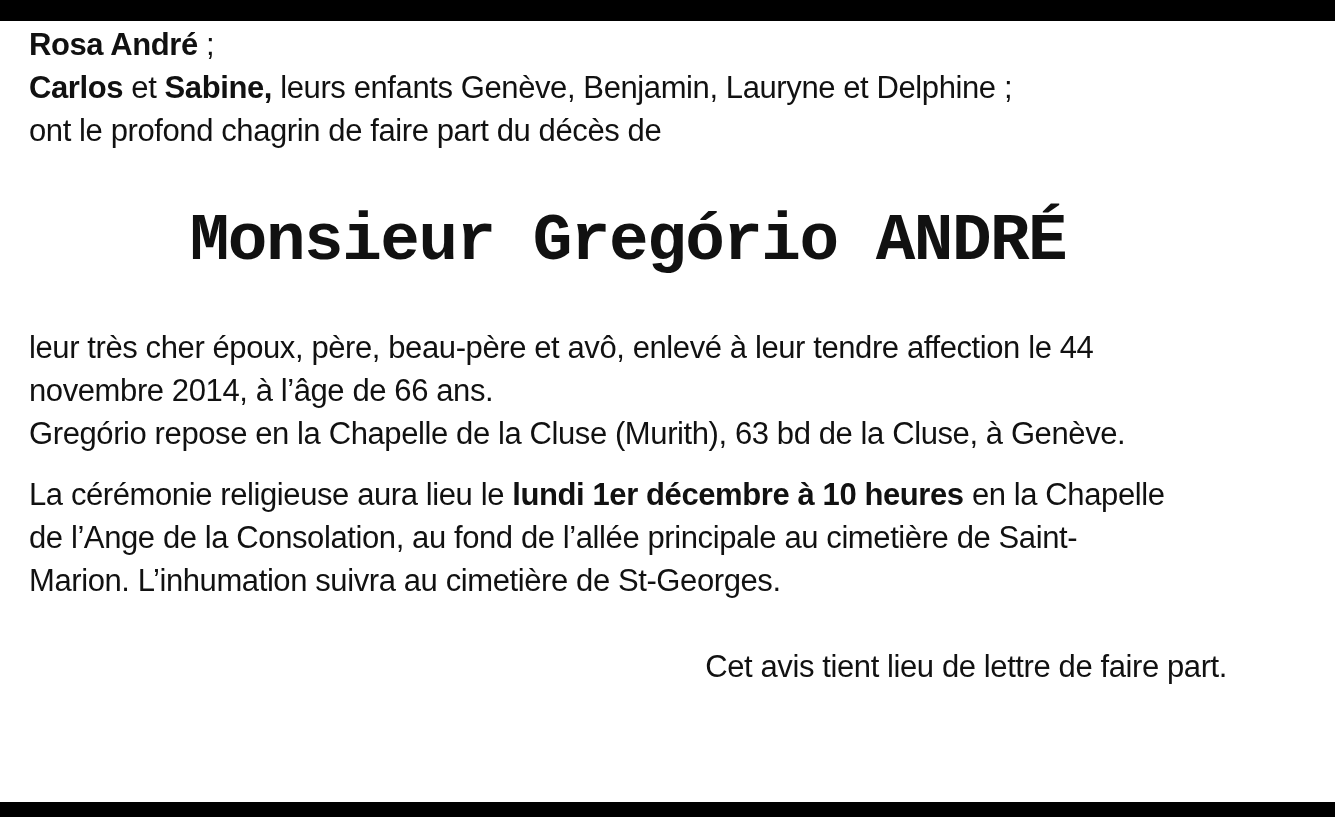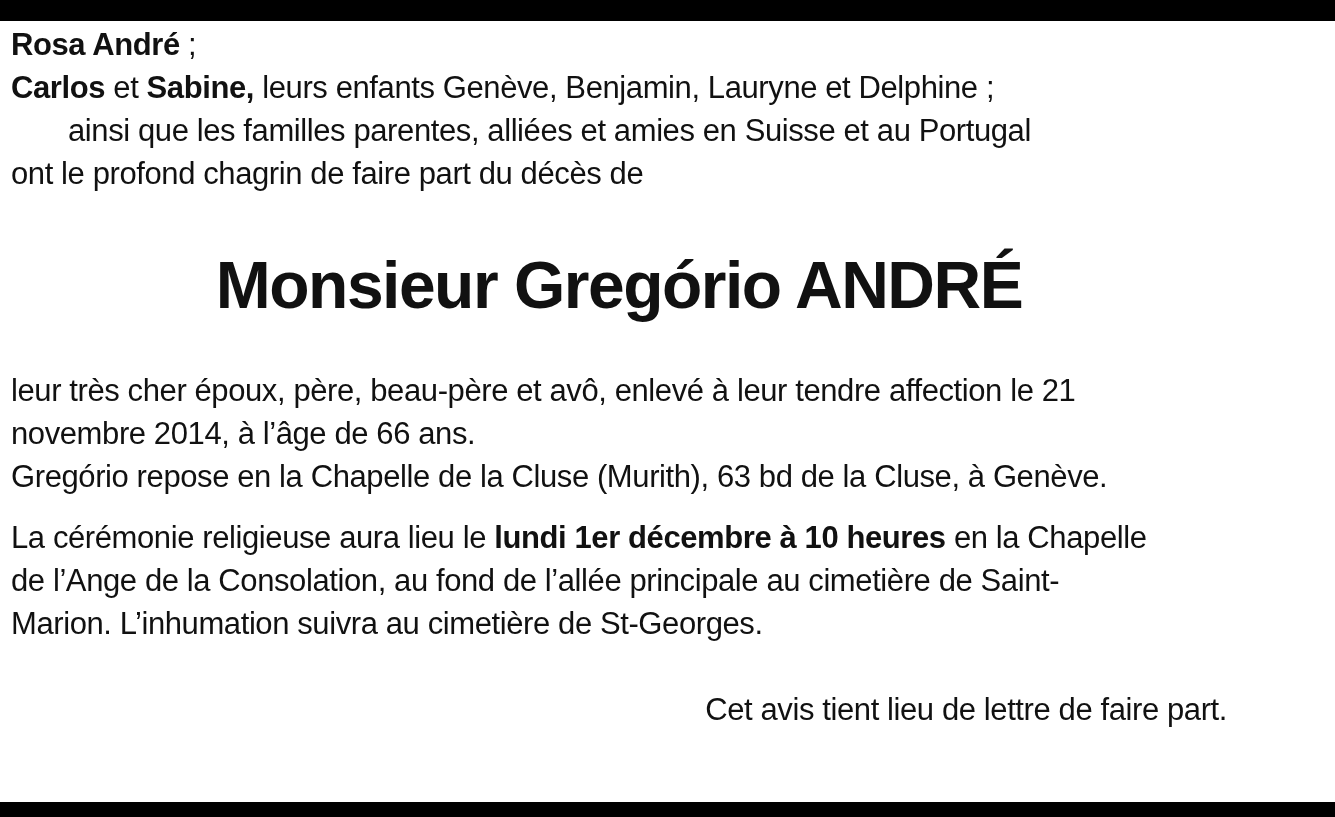--- a/index.html
+++ b/index.html
@@ -19,67 +19,67 @@
     background: #000000;
   }
   .bar.top { top: 0; height: 21px; }
   .bar.bottom { bottom: 0; height: 15px; }
 
   .content {
     position: absolute;
     top: 21px;
     left: 0;
     width: 1267px;
-    padding: 2px 40px 0 11px;
+    padding: 2px 40px 0 29px;
     box-sizing: border-box;
   }
   .line {
     margin: 0;
     font-size: 31px;
     line-height: 43px;
     letter-spacing: -0.4px;
     white-space: nowrap;
   }
   .line .b { font-weight: 700; }
   .indent { padding-left: 57px; }
 
   .title {
     margin: 52px 0 0 0;
     font-size: 66px;
     line-height: 76px;
     font-weight: 700;
     text-align: center;
     letter-spacing: -1.5px;
     white-space: nowrap;
+    font-family: Liberation Mono, monospace;
   }
 
   .para-a { margin-top: 46px; }
   .para-b { margin-top: 18px; }
   .para-c { margin-top: 43px; text-align: right; }
 </style>
 </head>
 <body>
 
 <div class="bar top"></div>
 
 <div class="content">
 
   <p class="line"><span class="b">Rosa André</span><span> ;</span></p>
 
   <p class="line"><span class="b">Carlos</span><span> et </span><span class="b">Sabine,</span><span> leurs enfants Genève, Benjamin, Lauryne et Delphine ;</span></p>
 
 
-  <p class="line indent">ainsi que les familles parentes, alliées et amies en Suisse et au Portugal</p>
 
   <p class="line">ont le profond chagrin de faire part du décès de</p>
 
   <h1 class="title">Monsieur Gregório ANDRÉ</h1>
 
   <div class="para-a">
-    <p class="line">leur très cher époux, père, beau-père et avô, enlevé à leur tendre affection le 21</p>
+    <p class="line">leur très cher époux, père, beau-père et avô, enlevé à leur tendre affection le 44</p>
     <p class="line">novembre 2014, à l’âge de 66 ans.</p>
     <p class="line">Gregório repose en la Chapelle de la Cluse (Murith), 63 bd de la Cluse, à Genève.</p>
   </div>
 
   <div class="para-b">
     <p class="line"><span>La cérémonie religieuse aura lieu le </span><span class="b">lundi 1er décembre à 10 heures</span><span> en la Chapelle</span></p>
     <p class="line">de l’Ange de la Consolation, au fond de l’allée principale au cimetière de Saint-</p>
     <p class="line">Marion. L’inhumation suivra au cimetière de St-Georges.</p>
   </div>
 

